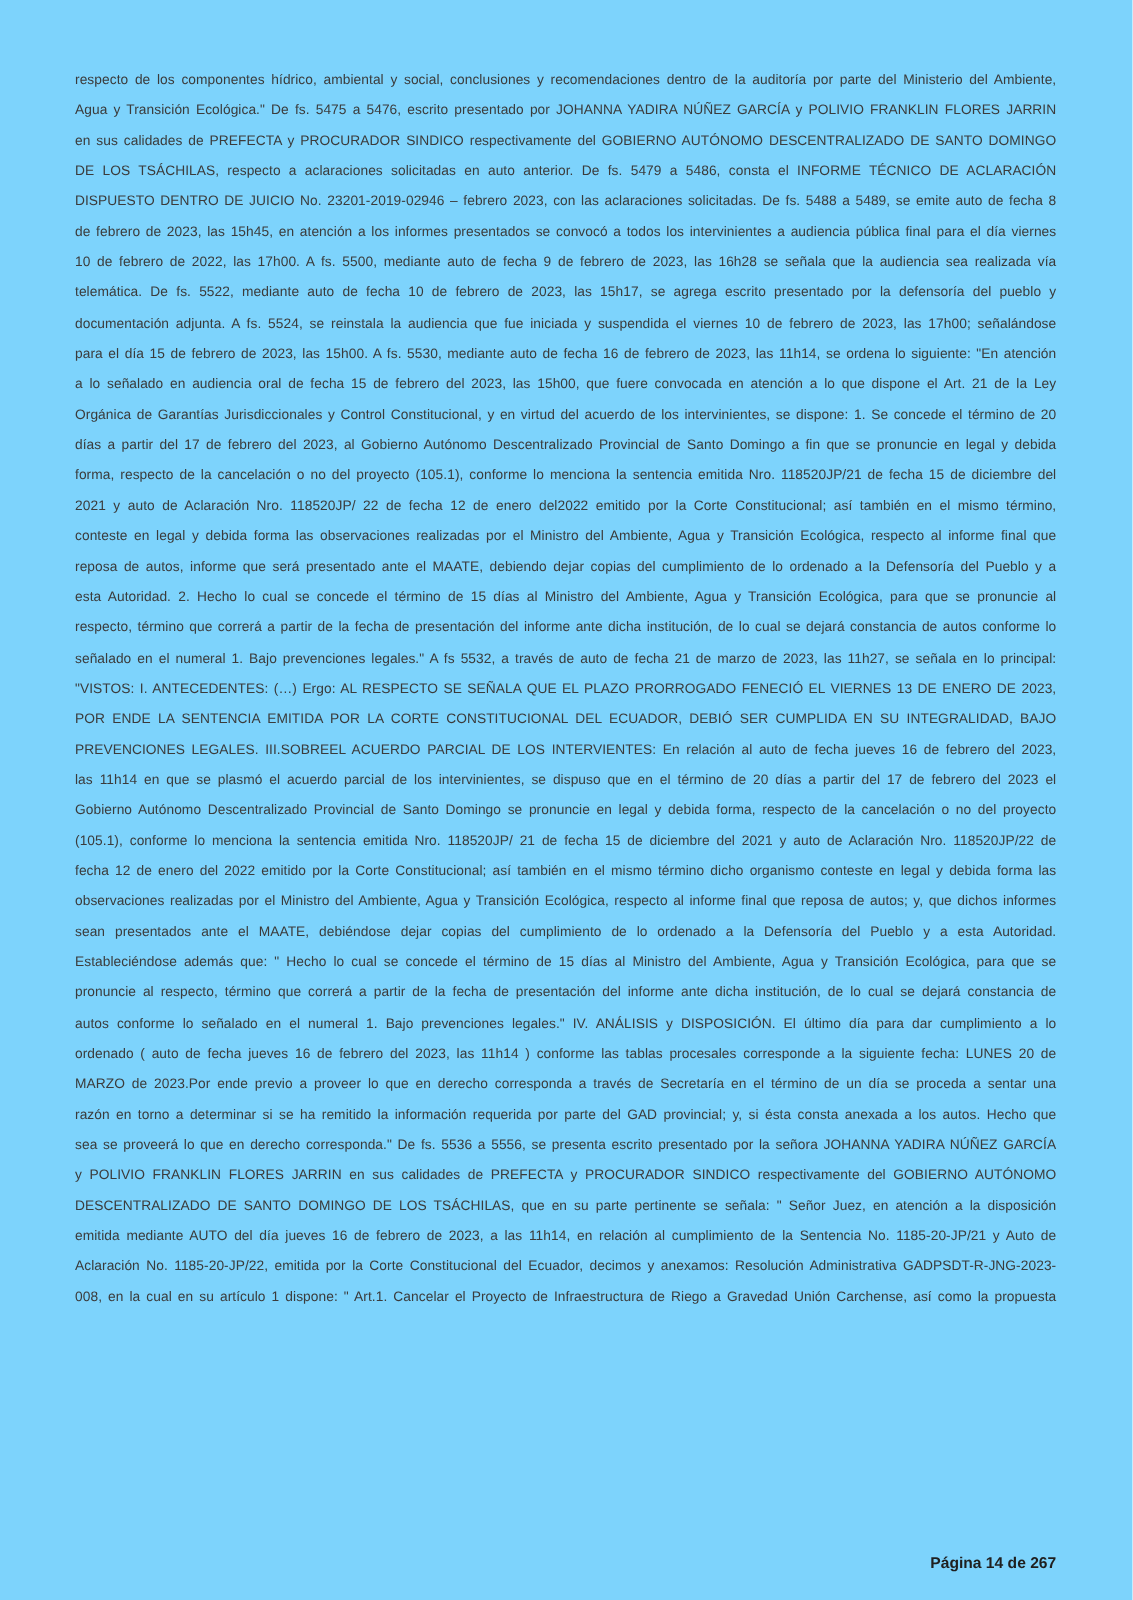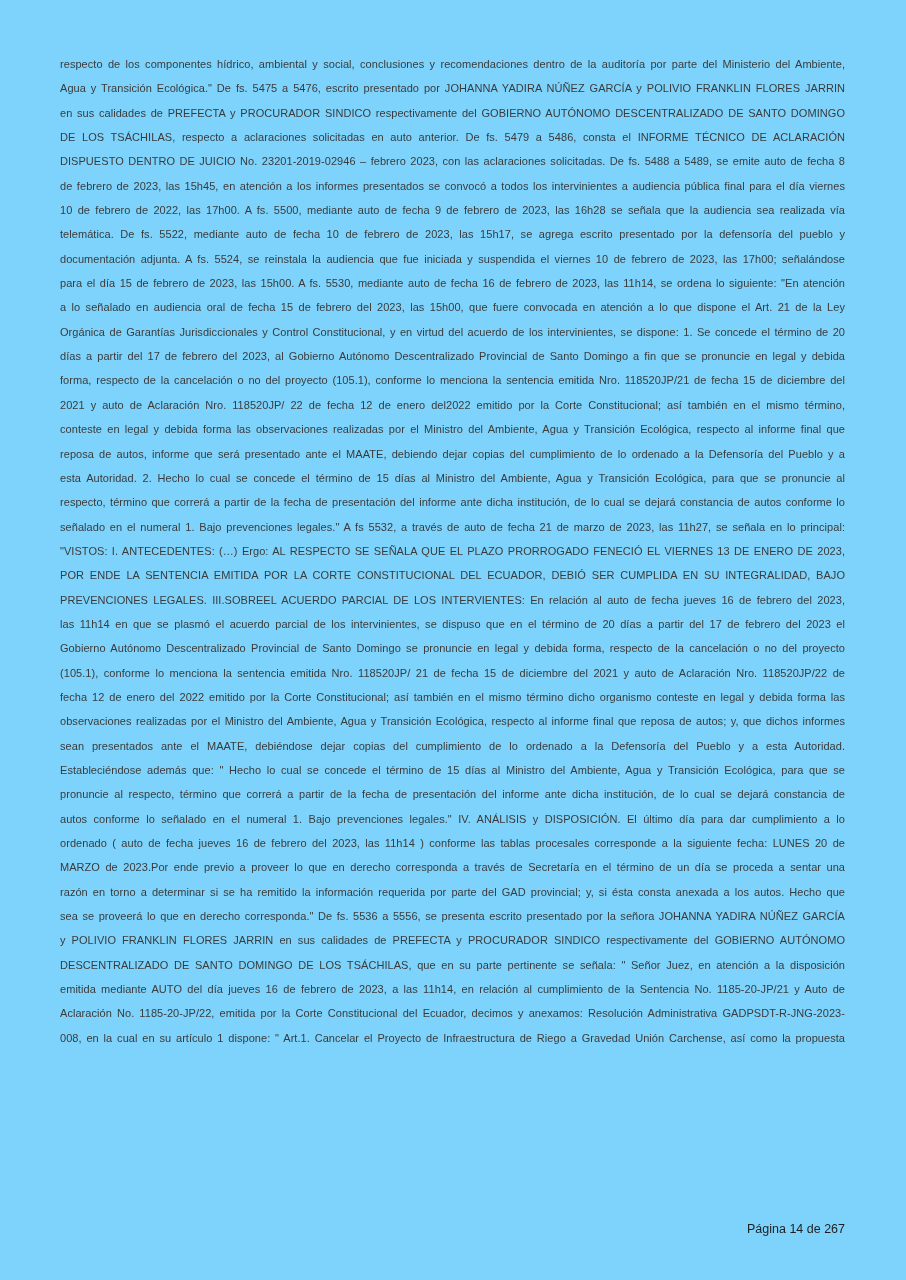--- a/index.html
+++ b/index.html
@@ -27,23 +27,23 @@
     line-height: 24.35px;
     color: #3b3b3b;
     text-align: justify;
     text-align-last: justify;
     word-spacing: 1.2px;
     letter-spacing: 0.05px;
   }
   .page-footer {
     position: absolute;
     right: 61px;
-    bottom: 44px;
+    bottom: 23px;
     font-size: 12.5px;
-    font-weight: normal;
+    font-weight: bold;
     color: #1f1f1f;
   }
 </style>
 </head>
 <body>
 
 <div class="page">
   <p class="body-text">respecto de los componentes hídrico, ambiental y social, conclusiones y recomendaciones dentro de la auditoría por parte del Ministerio del Ambiente, Agua y Transición Ecológica." De fs. 5475 a 5476, escrito presentado por JOHANNA YADIRA NÚÑEZ GARCÍA y POLIVIO FRANKLIN FLORES JARRIN en sus calidades de PREFECTA y PROCURADOR SINDICO respectivamente del GOBIERNO AUTÓNOMO DESCENTRALIZADO DE SANTO DOMINGO DE LOS TSÁCHILAS, respecto a aclaraciones solicitadas en auto anterior. De fs. 5479 a 5486, consta el INFORME TÉCNICO DE ACLARACIÓN DISPUESTO DENTRO DE JUICIO No. 23201-2019-02946 – febrero 2023, con las aclaraciones solicitadas. De fs. 5488 a 5489, se emite auto de fecha 8 de febrero de 2023, las 15h45, en atención a los informes presentados se convocó a todos los intervinientes a audiencia pública final para el día viernes 10 de febrero de 2022, las 17h00. A fs. 5500, mediante auto de fecha 9 de febrero de 2023, las 16h28 se señala que la audiencia sea realizada vía telemática. De fs. 5522, mediante auto de fecha 10 de febrero de 2023, las 15h17, se agrega escrito presentado por la defensoría del pueblo y documentación adjunta. A fs. 5524, se reinstala la audiencia que fue iniciada y suspendida el viernes 10 de febrero de 2023, las 17h00; señalándose para el día 15 de febrero de 2023, las 15h00. A fs. 5530, mediante auto de fecha 16 de febrero de 2023, las 11h14, se ordena lo siguiente: "En atención a lo señalado en audiencia oral de fecha 15 de febrero del 2023, las 15h00, que fuere convocada en atención a lo que dispone el Art. 21 de la Ley Orgánica de Garantías Jurisdiccionales y Control Constitucional, y en virtud del acuerdo de los intervinientes, se dispone: 1. Se concede el término de 20 días a partir del 17 de febrero del 2023, al Gobierno Autónomo Descentralizado Provincial de Santo Domingo a fin que se pronuncie en legal y debida forma, respecto de la cancelación o no del proyecto (105.1), conforme lo menciona la sentencia emitida Nro. 118520JP/21 de fecha 15 de diciembre del 2021 y auto de Aclaración Nro. 118520JP/ 22 de fecha 12 de enero del2022 emitido por la Corte Constitucional; así también en el mismo término, conteste en legal y debida forma las observaciones realizadas por el Ministro del Ambiente, Agua y Transición Ecológica, respecto al informe final que reposa de autos, informe que será presentado ante el MAATE, debiendo dejar copias del cumplimiento de lo ordenado a la Defensoría del Pueblo y a esta Autoridad. 2. Hecho lo cual se concede el término de 15 días al Ministro del Ambiente, Agua y Transición Ecológica, para que se pronuncie al respecto, término que correrá a partir de la fecha de presentación del informe ante dicha institución, de lo cual se dejará constancia de autos conforme lo señalado en el numeral 1. Bajo prevenciones legales." A fs 5532, a través de auto de fecha 21 de marzo de 2023, las 11h27, se señala en lo principal: "VISTOS: I. ANTECEDENTES: (…) Ergo: AL RESPECTO SE SEÑALA QUE EL PLAZO PRORROGADO FENECIÓ EL VIERNES 13 DE ENERO DE 2023, POR ENDE LA SENTENCIA EMITIDA POR LA CORTE CONSTITUCIONAL DEL ECUADOR, DEBIÓ SER CUMPLIDA EN SU INTEGRALIDAD, BAJO PREVENCIONES LEGALES. III.SOBREEL ACUERDO PARCIAL DE LOS INTERVIENTES: En relación al auto de fecha jueves 16 de febrero del 2023, las 11h14 en que se plasmó el acuerdo parcial de los intervinientes, se dispuso que en el término de 20 días a partir del 17 de febrero del 2023 el Gobierno Autónomo Descentralizado Provincial de Santo Domingo se pronuncie en legal y debida forma, respecto de la cancelación o no del proyecto (105.1), conforme lo menciona la sentencia emitida Nro. 118520JP/ 21 de fecha 15 de diciembre del 2021 y auto de Aclaración Nro. 118520JP/22 de fecha 12 de enero del 2022 emitido por la Corte Constitucional; así también en el mismo término dicho organismo conteste en legal y debida forma las observaciones realizadas por el Ministro del Ambiente, Agua y Transición Ecológica, respecto al informe final que reposa de autos; y, que dichos informes sean presentados ante el MAATE, debiéndose dejar copias del cumplimiento de lo ordenado a la Defensoría del Pueblo y a esta Autoridad. Estableciéndose además que: " Hecho lo cual se concede el término de 15 días al Ministro del Ambiente, Agua y Transición Ecológica, para que se pronuncie al respecto, término que correrá a partir de la fecha de presentación del informe ante dicha institución, de lo cual se dejará constancia de autos conforme lo señalado en el numeral 1. Bajo prevenciones legales." IV. ANÁLISIS y DISPOSICIÓN. El último día para dar cumplimiento a lo ordenado ( auto de fecha jueves 16 de febrero del 2023, las 11h14 ) conforme las tablas procesales corresponde a la siguiente fecha: LUNES 20 de MARZO de 2023.Por ende previo a proveer lo que en derecho corresponda a través de Secretaría en el término de un día se proceda a sentar una razón en torno a determinar si se ha remitido la información requerida por parte del GAD provincial; y, si ésta consta anexada a los autos. Hecho que sea se proveerá lo que en derecho corresponda." De fs. 5536 a 5556, se presenta escrito presentado por la señora JOHANNA YADIRA NÚÑEZ GARCÍA y POLIVIO FRANKLIN FLORES JARRIN en sus calidades de PREFECTA y PROCURADOR SINDICO respectivamente del GOBIERNO AUTÓNOMO DESCENTRALIZADO DE SANTO DOMINGO DE LOS TSÁCHILAS, que en su parte pertinente se señala: " Señor Juez, en atención a la disposición emitida mediante AUTO del día jueves 16 de febrero de 2023, a las 11h14, en relación al cumplimiento de la Sentencia No. 1185-20-JP/21 y Auto de Aclaración No. 1185-20-JP/22, emitida por la Corte Constitucional del Ecuador, decimos y anexamos: Resolución Administrativa GADPSDT-R-JNG-2023-008, en la cual en su artículo 1 dispone: " Art.1. Cancelar el Proyecto de Infraestructura de Riego a Gravedad Unión Carchense, así como la propuesta</p>
   <div class="page-footer">Página 14 de 267</div>
 </div>

